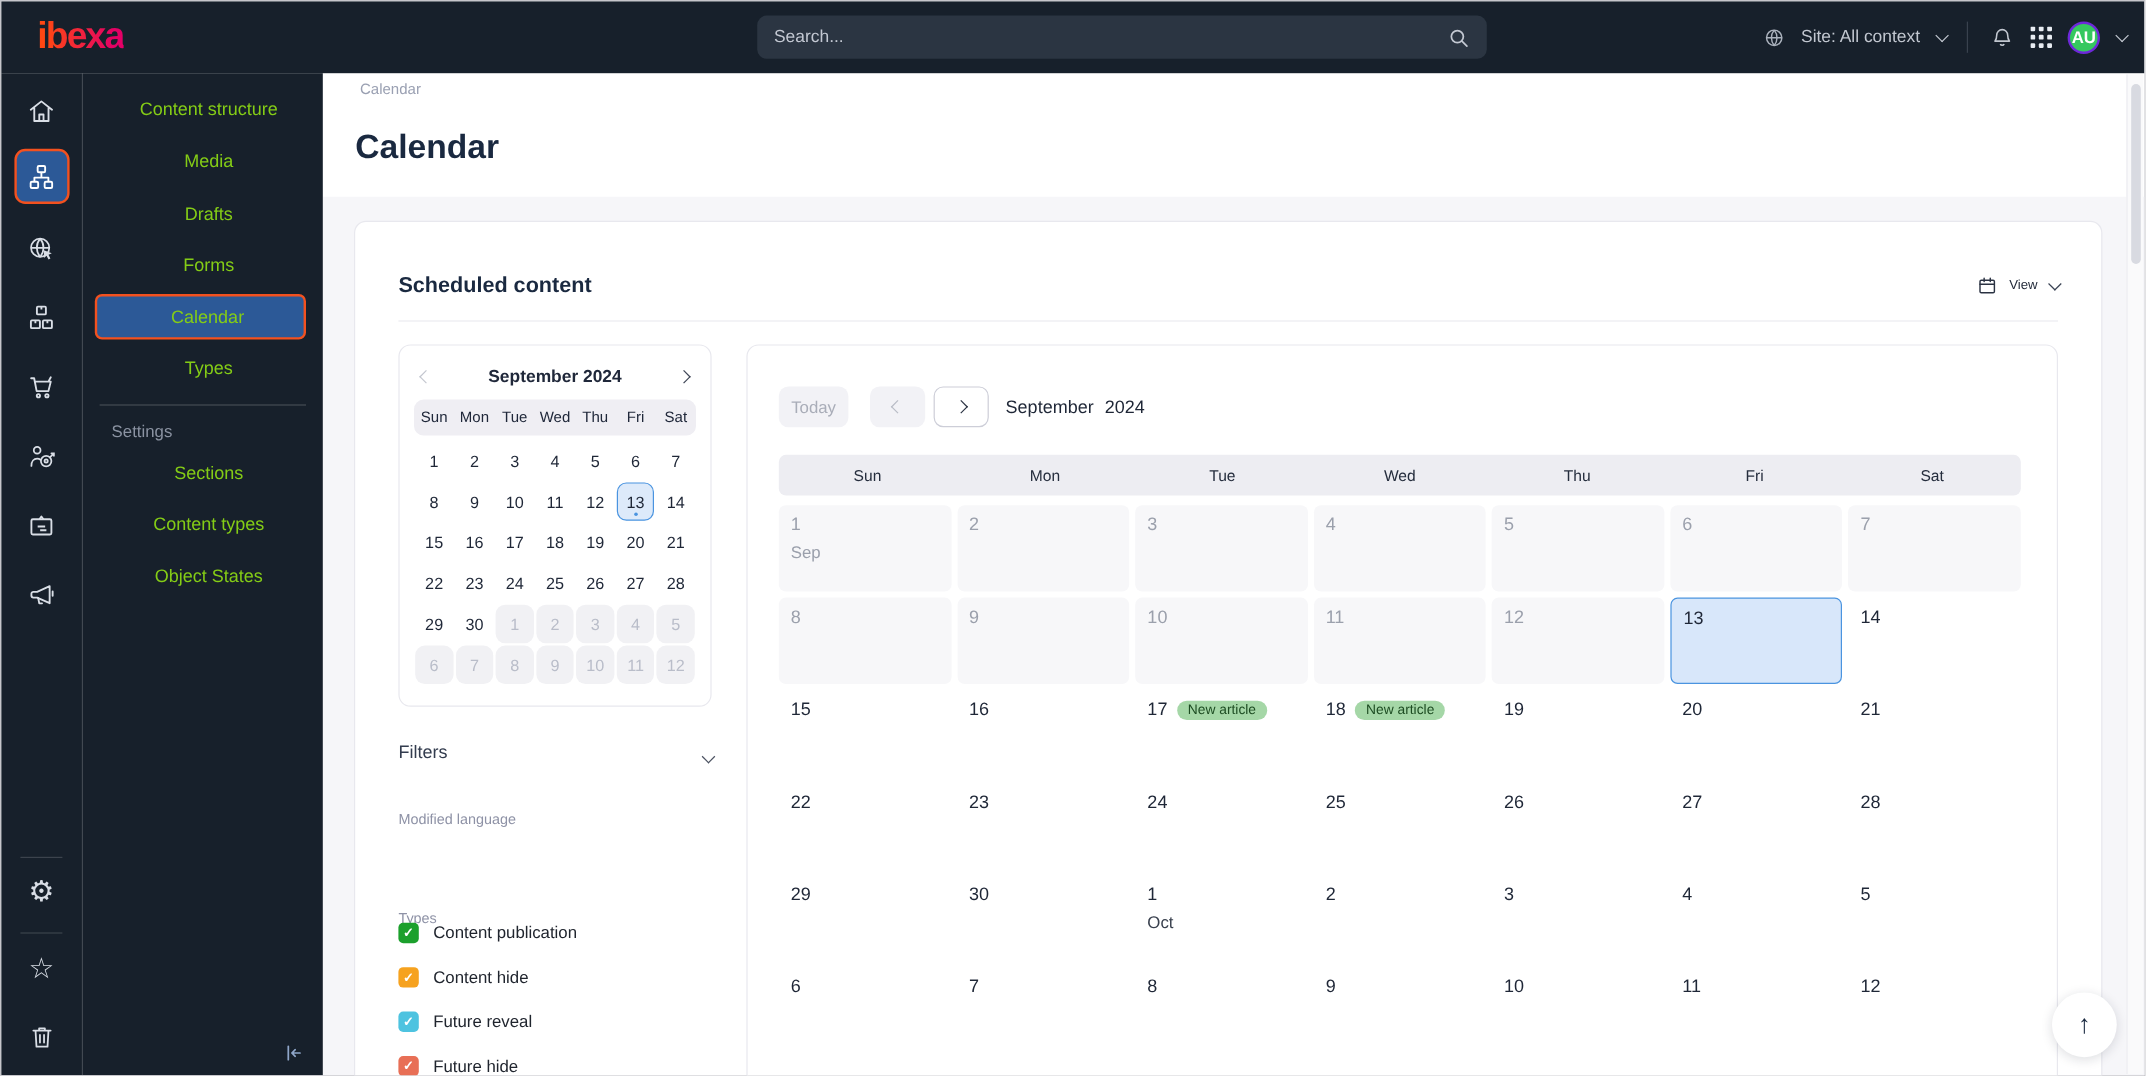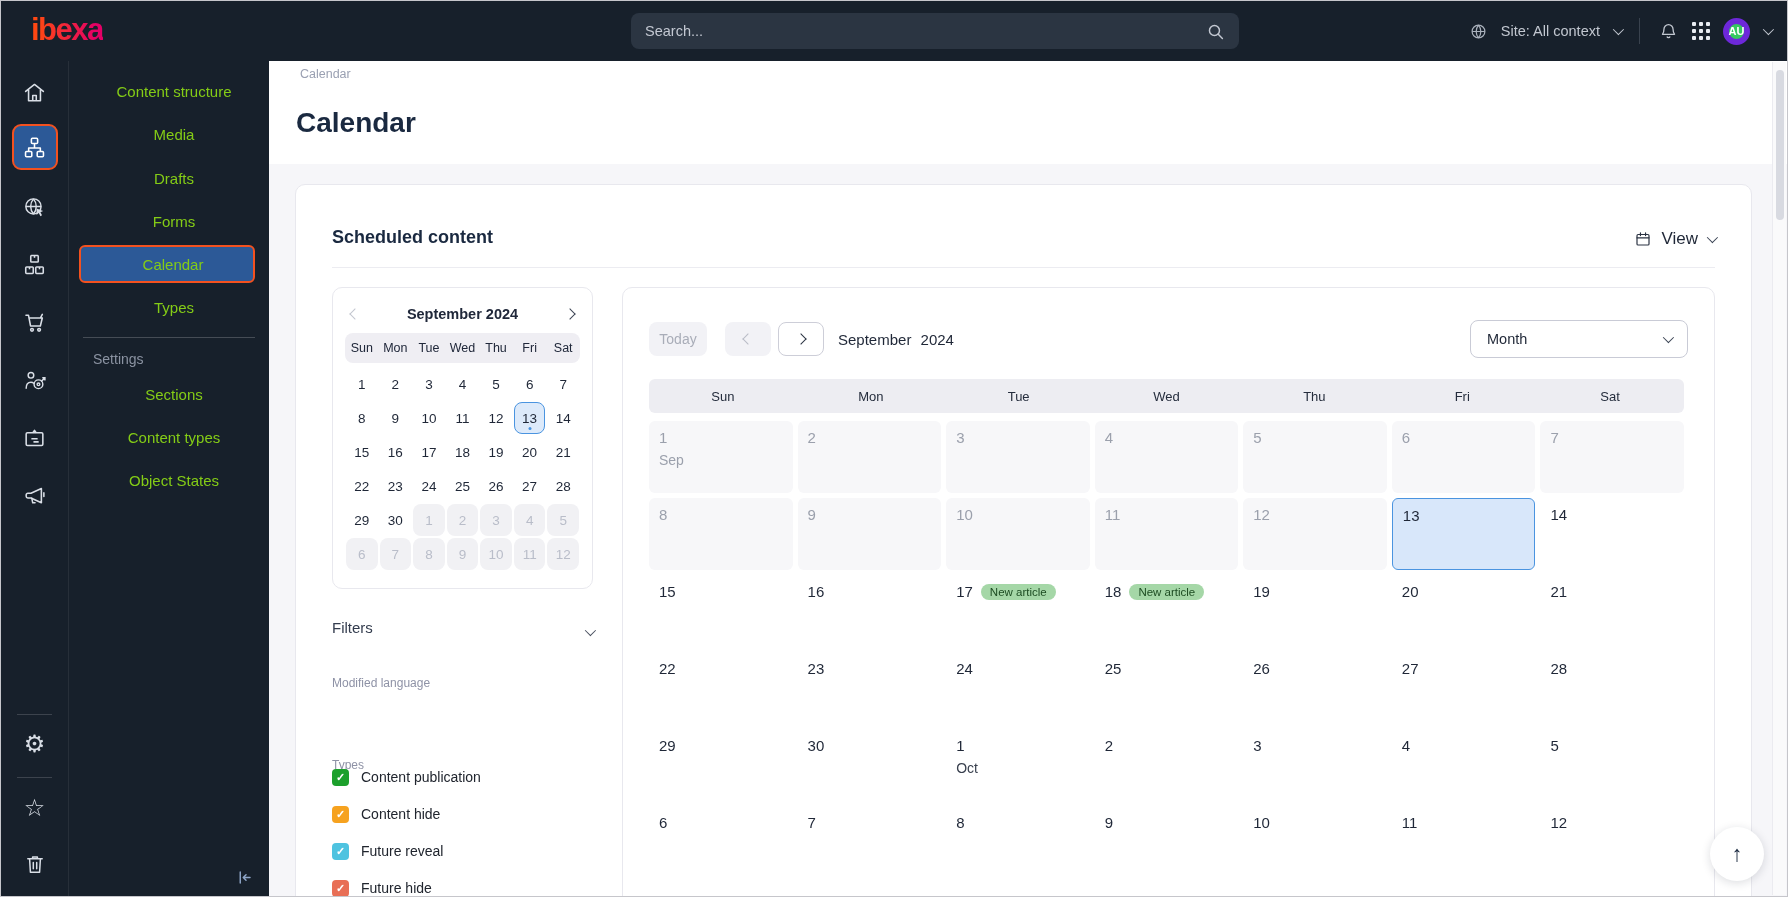--- a/index.html
+++ b/index.html
@@ -10,22 +10,22 @@
   .topbar { position:absolute; left:0; top:0; right:0; height:60px; background:#17202b; z-index:5; }
   .logo { position:absolute; left:30px; top:11px; font-size:31px; font-weight:bold; letter-spacing:-1.5px;
           background:linear-gradient(90deg,#ff4713 10%,#e40066 90%); -webkit-background-clip:text; background-clip:text; color:transparent; }
   .search { position:absolute; left:630px; top:12px; width:608px; height:36px; background:#2b3542; border-radius:8px;
             display:flex; align-items:center; padding:0 14px; }
   .search input { flex:1; background:transparent; border:0; outline:none; color:#e3e7ee; font-size:14.5px; }
   .search input::placeholder { color:#c3c8d2; }
   .top-right { position:absolute; right:16px; top:0; height:60px; display:flex; align-items:center; gap:13px; color:#c2c7d0; }
   .top-right .label { font-size:14.5px; }
   .tb-divider { width:1px; height:26px; background:#39424e; margin:0 5px; }
-  .avatar { width:27px; height:27px; border-radius:50%; background:#35c85f; border:6px solid #6d28d9; color:#fff;
-            font-size:11px; font-weight:bold; display:flex; align-items:center; justify-content:center; }
+  .avatar { width:27px; height:27px; border-radius:50%; background:#35c85f; border:2px solid #6d28d9; color:#fff;
+            font-size:14px; font-weight:bold; display:flex; align-items:center; justify-content:center; }
   .chev { display:inline-block; width:8px; height:8px; border-right:1.6px solid currentColor; border-bottom:1.6px solid currentColor; }
   .chev.down { transform:rotate(45deg) translateY(-2px); }
   .chev.left { transform:rotate(135deg); }
   .chev.right { transform:rotate(-45deg); }
 
   
   .rail { position:absolute; left:0; top:60px; bottom:0; width:68px; background:#17202b; border-right:1px solid rgba(255,255,255,.07); z-index:4; }
   .rail-item { position:absolute; left:50%; transform:translateX(-50%); width:42px; height:42px; display:flex;
                align-items:center; justify-content:center; color:#d9dee6; cursor:pointer; }
   .rail-item.active { width:46px; height:46px; background:#2c5997; border:2px solid #f3511f; border-radius:9px; }
@@ -44,21 +44,21 @@
 
   
   .main { position:absolute; left:268px; top:60px; right:0; bottom:0; background:#fff; }
   .breadcrumb { position:absolute; left:31px; top:6px; font-size:12.5px; color:#9aa0b2; }
   .page-title { position:absolute; left:27px; top:46px; font-size:28px; font-weight:bold; color:#1a2940; }
   .content-bg { position:absolute; left:0; right:0; top:103px; bottom:0; background:#f6f6f9; }
 
   .card { position:absolute; left:26px; top:123px; width:1457px; bottom:-14px; background:#fff;
           border:1px solid #e8e8ee; border-radius:10px; overflow:hidden; }
   .card-title { position:absolute; left:36px; top:42px; font-size:18px; font-weight:bold; color:#1a2940; }
-  .view-btn { position:absolute; right:36px; top:44px; display:flex; align-items:center; gap:9px; color:#1f2737; font-size:17px; cursor:pointer; }
+  .view-btn { position:absolute; right:36px; top:44px; display:flex; align-items:center; gap:9px; color:#1f2737; font-size:11px; cursor:pointer; }
   .view-btn .chev { color:#3a4354; }
   .card-div { position:absolute; left:36px; right:36px; top:82px; height:1px; background:#ececf1; }
 
   
   .mini { position:absolute; left:36px; top:102px; width:261px; height:302px; border:1px solid #e8e8ee; border-radius:10px; padding:13px 12px; }
   .mini-head { display:flex; align-items:center; justify-content:space-between; height:26px; padding:0 6px; }
   .mini-title { font-size:14.5px; font-weight:bold; color:#20283a; }
   .mini-prev { color:#c3c6cf; cursor:pointer; } .mini-next { color:#3c4454; cursor:pointer; }
   .mini-weekdays { margin-top:6px; height:30px; background:#efeef3; border-radius:8px; display:grid; grid-template-columns:repeat(7,1fr); }
   .mini-weekdays span { display:flex; align-items:center; justify-content:center; font-size:12.5px; color:#20283a; }
@@ -479,24 +479,20 @@
 
       <div class="bigcal">
         <div class="btn today-btn">Today</div>
         <div class="btn nav-prev">
             <span class="chev left"></span>
           </div>
         <div class="btn nav-next">
             <span class="chev right"></span>
           </div>
         <div class="bigcal-title">September 2024</div>
-        <div class="month-select">
-          <span>Month</span>
-          <span class="chev down"></span>
-        </div>
         <div class="big-weekdays">
 
         <span>Sun</span>
             <span>Mon</span>
             <span>Tue</span>
             <span>Wed</span>
             <span>Thu</span>
             <span>Fri</span>
             <span>Sat</span>
           </div>

